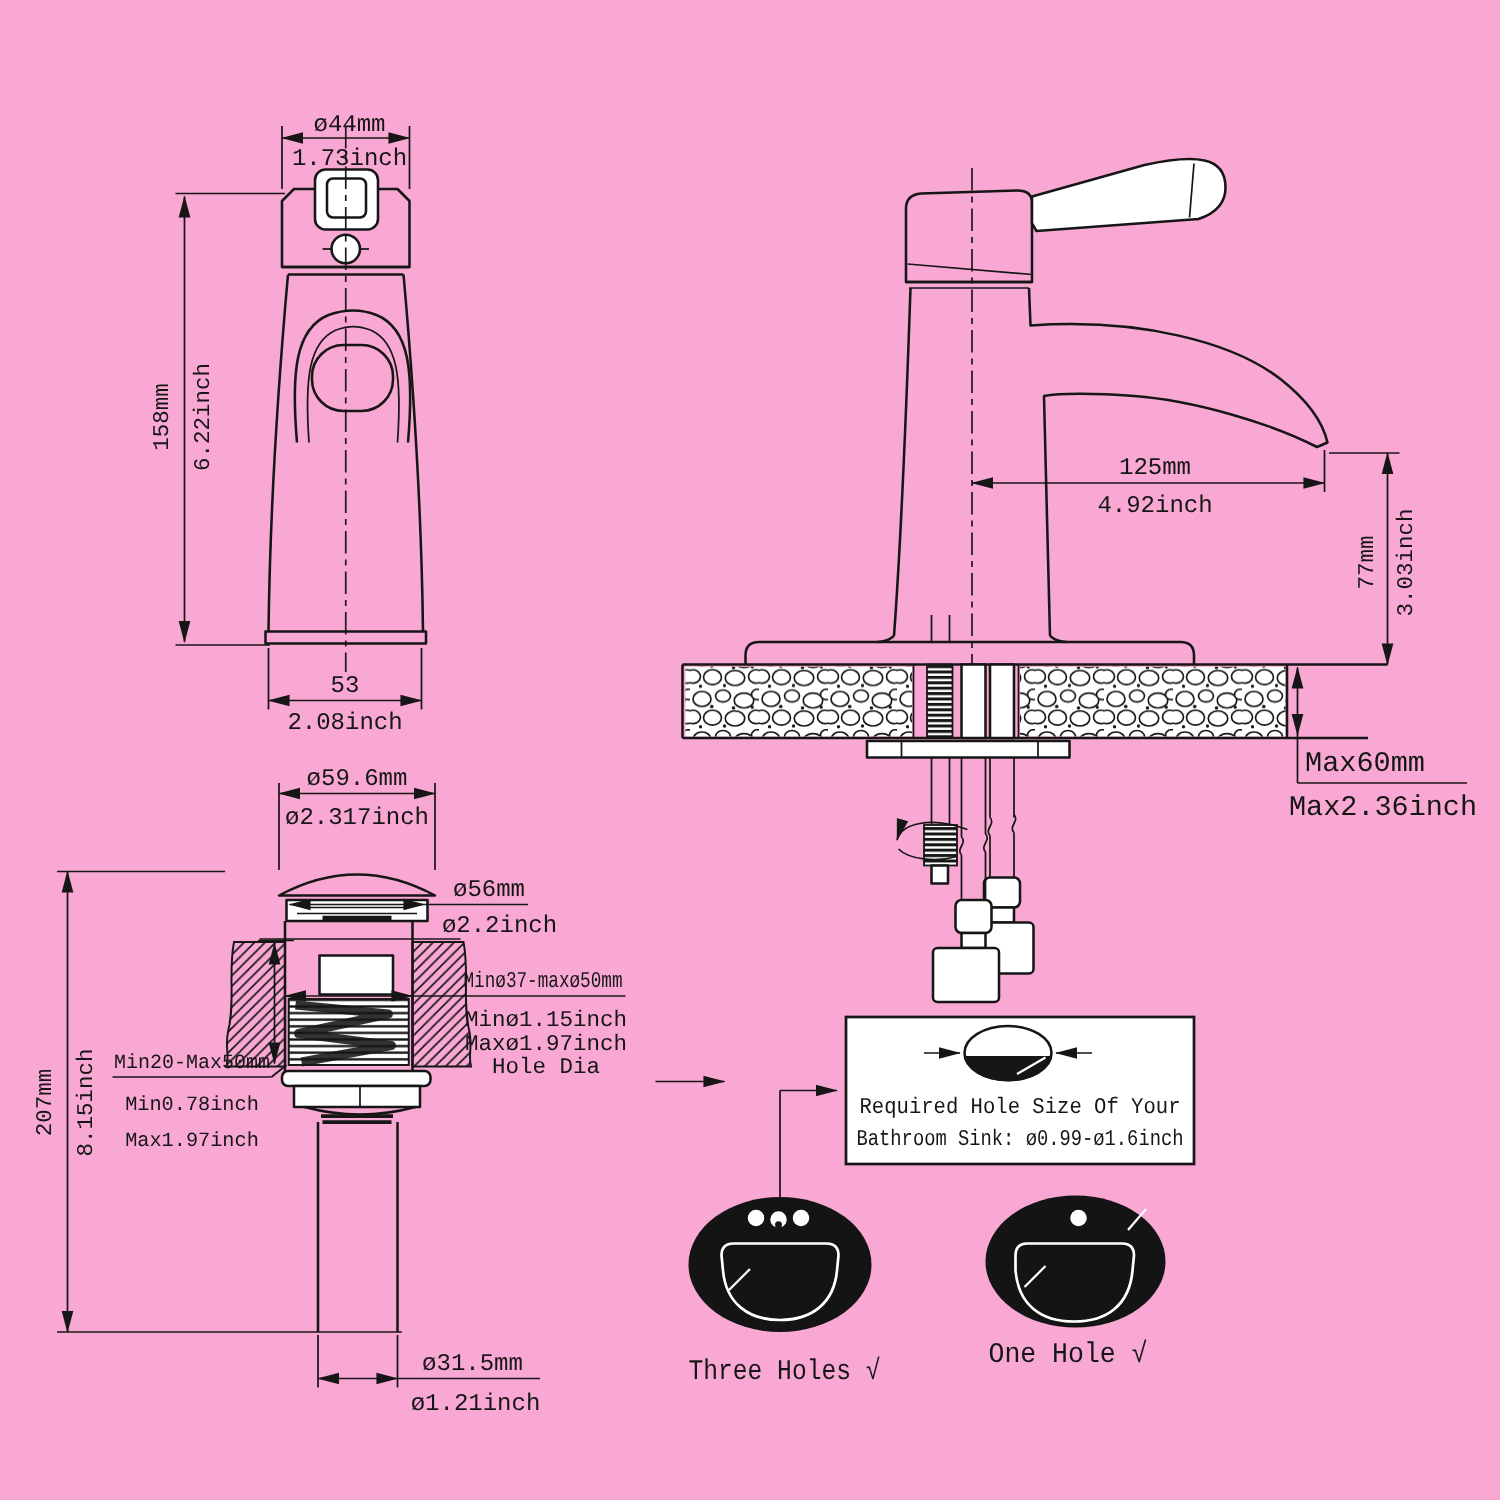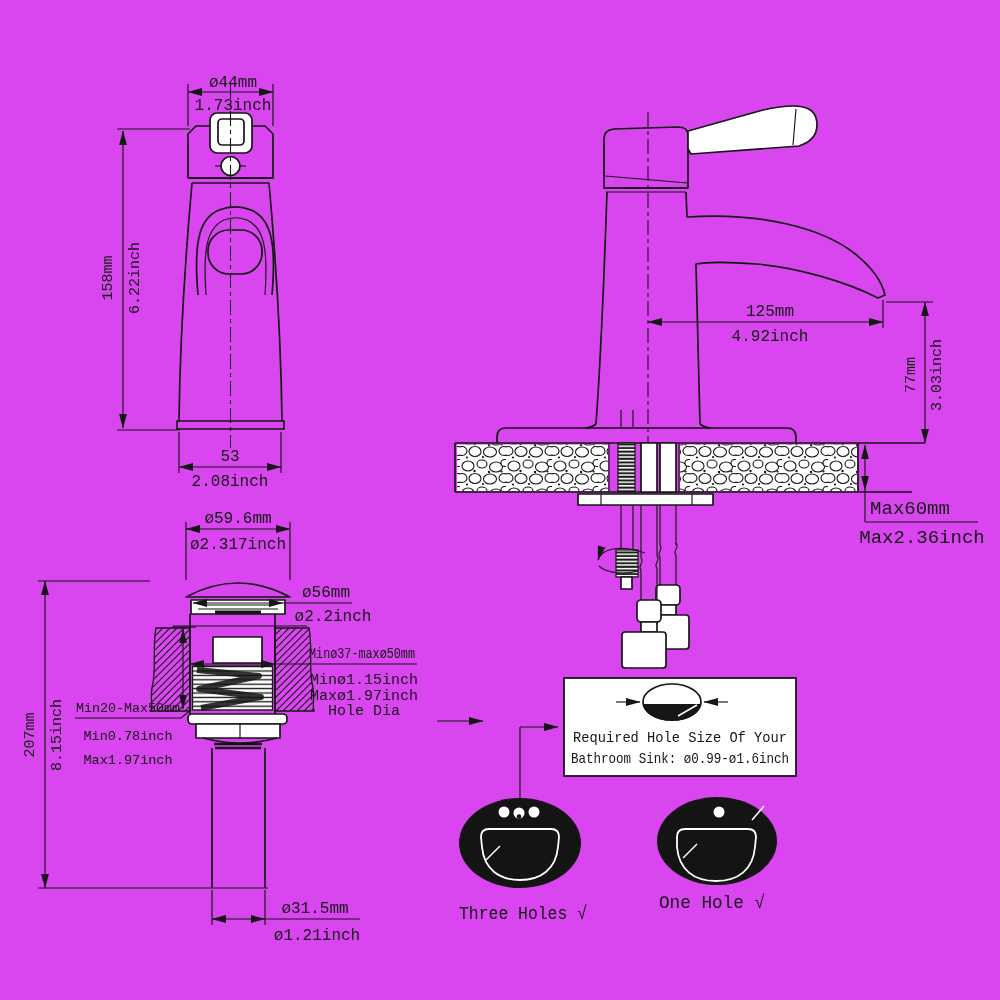--- a/index.html
+++ b/index.html
@@ -1,16 +1,16 @@
 <!DOCTYPE html>
 <html><head>
 <meta charset="utf-8">
 <style>
   html,body{margin:0;padding:0;background:#ffffff;}
-  #stage{position:relative;width:1000px;height:1000px;background:#d946ef;overflow:hidden;}
+  #stage{position:relative;width:1000px;height:1000px;background:#f9a8d4;overflow:hidden;}
   svg text{font-family:"Liberation Mono","DejaVu Sans Mono",monospace;fill:#161616;text-anchor:middle;}
   .f13{font-size:13.5px}.f15{font-size:15px}.f16{font-size:16px}.f19{font-size:19px}
   .s {stroke:#161616;stroke-width:1.7;fill:none;stroke-linejoin:round;}
   .sf{stroke:#161616;stroke-width:1.7;fill:#ffffff;stroke-linejoin:round;}
   .t {stroke:#161616;stroke-width:1.15;fill:none;}
   .d {stroke:#161616;stroke-width:1.15;fill:none;}
   .cl{stroke:#161616;stroke-width:1.1;fill:none;stroke-dasharray:15 4 4 4;}
   .wl{stroke:#ffffff;stroke-width:1.8;fill:none;}
 </style>
 </head>

